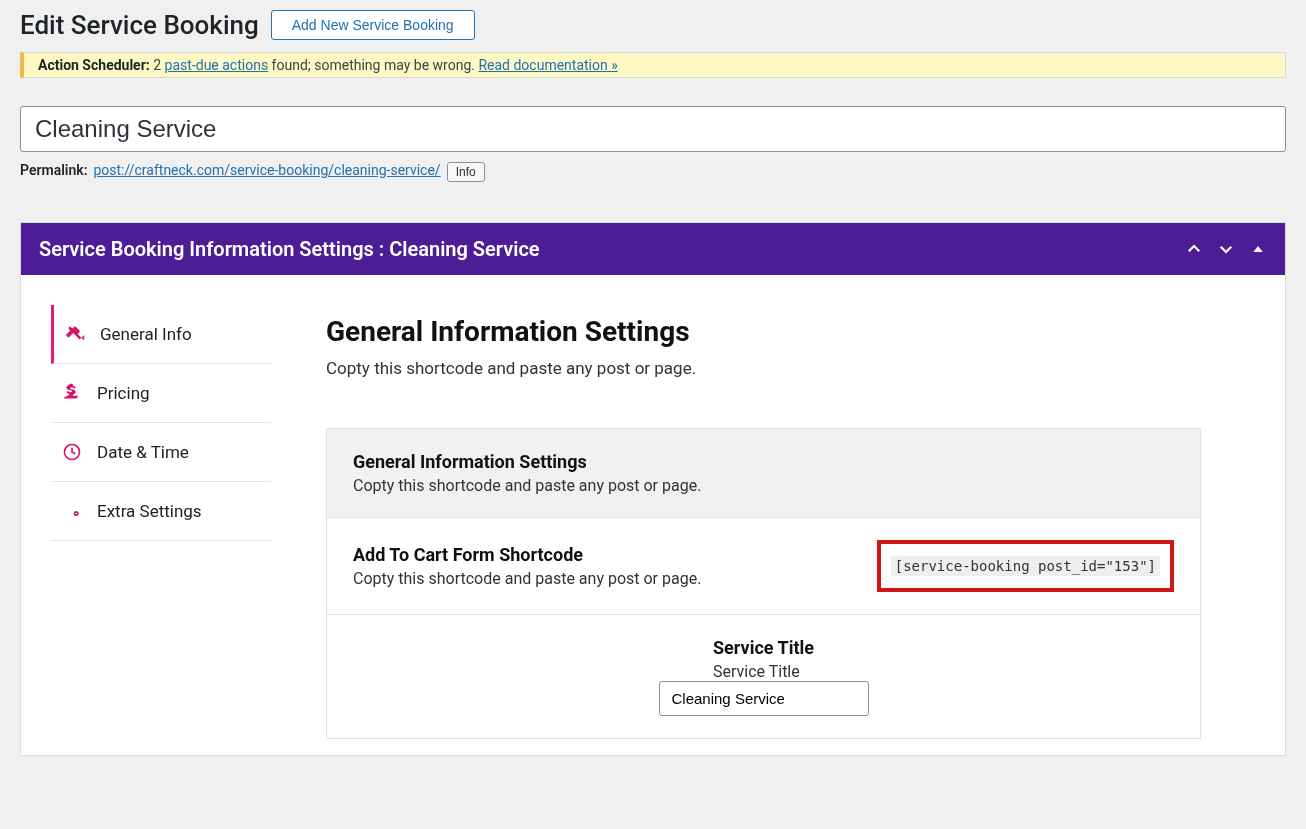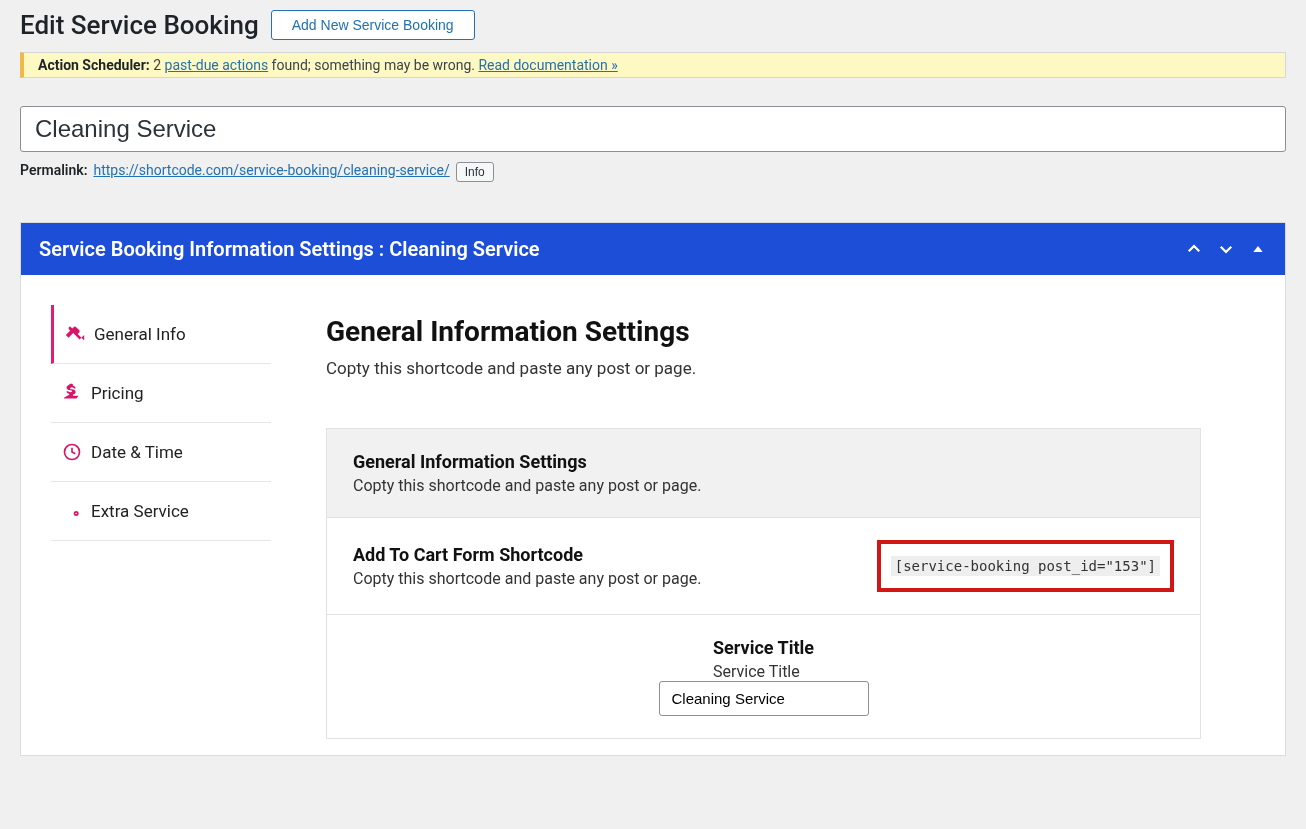--- a/index.html
+++ b/index.html
@@ -53,34 +53,34 @@
     font-size: 12px;
     padding: 2px 8px;
     border-radius: 3px;
     cursor: pointer;
   }
   .panel {
     background: #fff;
     border: 1px solid #dcdcde;
   }
   .panel-header {
-    background: #1d4ed8;
+    background: #4c1d95;
     color: #fff;
     padding: 14px 18px;
     display: flex;
     align-items: center;
     justify-content: space-between;
   }
   .panel-header-title { font-size: 20px; font-weight: 600; }
   .panel-header-icons { display:flex; gap:14px; align-items:center; }
   .panel-header-icons .ic { width:18px; height:18px; cursor:pointer; display:inline-flex; align-items:center; justify-content:center; }
   .panel-body { display:flex; min-height:480px; }
   .tabs-col { width: 250px; padding: 30px 0 0 30px; }
   .tab-item {
-    display:flex; align-items:center; gap:8px;
+    display:flex; align-items:center; gap:14px;
     padding: 18px 10px;
     border-bottom: 1px solid #e6e6e6;
     font-size: 17px;
     color: #222;
     cursor:pointer;
     background:#fff;
   }
   .tab-item.active { border-left: 3px solid #e31b72; background:#fff; }
   .tab-icon { width:22px; height:22px; color:#d9156a; display:inline-flex; align-items:center; justify-content:center; flex-shrink:0;}
   .content-col { flex:1; padding: 40px 84px 0 55px; }
@@ -132,21 +132,21 @@
   <div class="notice">
     <b>Action Scheduler:</b>
     <span>2</span>
     <a>past-due actions</a><span> found; something may be wrong. </span><a>Read documentation »</a>
   </div>
 
   <input type="text" class="title-input" value="Cleaning Service" style="">
 
   <div class="permalink-row">
     <b>Permalink:</b>
-    <a><span>https://shortcode.com/service-booking/</span><span class="slug">cleaning-service/</span></a>
+    <a><span>post://craftneck.com/service-booking/</span><span class="slug">cleaning-service/</span></a>
     <button class="btn-small">Info</button>
   </div>
 
   <div class="panel">
     <div class="panel-header">
       <div class="panel-header-title">Service Booking Information Settings : Cleaning Service</div>
       <div class="panel-header-icons">
         <span class="ic">
           <svg viewBox="0 0 24 24" width="18" height="18" fill="none" stroke="#fff" stroke-width="3">
               <polyline points="5 15 12 8 19 15"></polyline>
@@ -191,21 +191,21 @@
               </svg>
           </span>
           <span>Date &amp; Time</span>
         </div>
         <div class="tab-item">
           <span class="tab-icon">
             <svg viewBox="0 0 24 24" width="24" height="20" fill="#d9156a">
                 <path d="M2 6l10 6L22 6l-10 6L2 6zm15 6a3 3 0 1 0 3 3 3 3 0 0 0-3-3zm0 2a1 1 0 1 1-1 1 1 1 0 0 1 1-1z"></path>
               </svg>
           </span>
-          <span>Extra Service</span>
+          <span>Extra Settings</span>
         </div>
       </div>
 
       <div class="content-col">
         <h2 class="section-title">General Information Settings</h2>
         <p class="section-desc">Copty this shortcode and paste any post or page.</p>
 
         <div class="settings-table">
           <div class="settings-row header">
             <div class="left">

